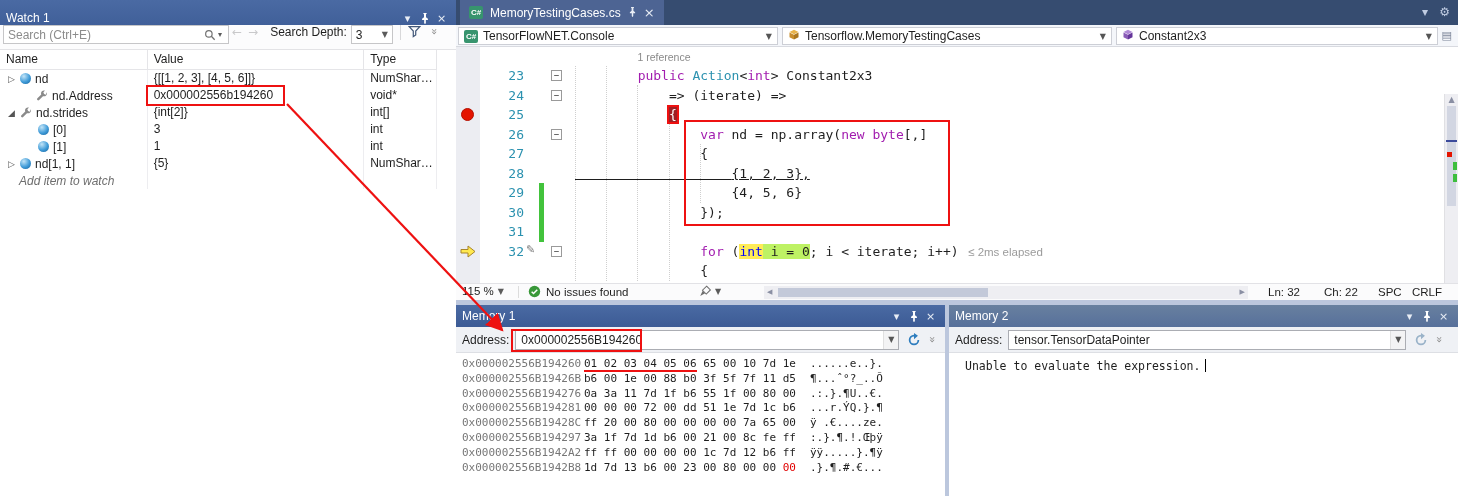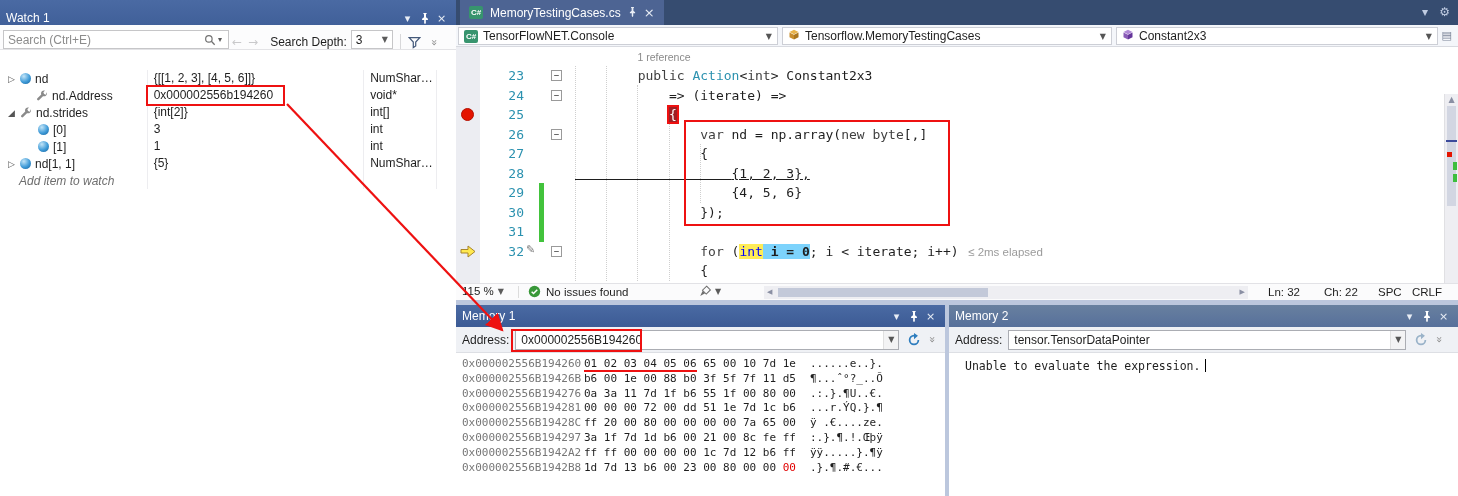--- a/index.html
+++ b/index.html
@@ -10,21 +10,21 @@
 
 .tw-header{position:absolute;left:0;top:0;right:0;display:flex;align-items:center;padding:0 6px;color:#fff;}
 .hdr-active{background:linear-gradient(#4a6aa3,#3c5b95);}
 .hdr-light{background:linear-gradient(#68809f,#57709b);}
 .tw-title{flex:1;font-size:12px;}
 .tw-ic{width:17px;text-align:center;color:#e8edf5;font-size:11px;display:inline-flex;justify-content:center;align-items:center;}
 
 
 #watch{position:absolute;left:0;top:0;width:456px;height:496px;background:#fff;}
 #watch .tw-header{height:36px;}
-.w-toolbar{position:absolute;left:0;top:25px;width:456px;height:25px;background:#fcfcfd;border-bottom:1px solid #e3e3e6;display:flex;align-items:flex-end;padding:0 3px;}
+.w-toolbar{position:absolute;left:0;top:25px;width:456px;height:25px;background:#fcfcfd;border-bottom:1px solid #e3e3e6;display:flex;align-items:flex-start;padding:0 3px;}
 .w-search{position:relative;width:226px;height:19px;border:1px solid #c6c6c8;background:#fff;display:flex;align-items:center;}
 .w-input{flex:1;border:0;outline:none;font:12px "Liberation Sans",sans-serif;padding:0 4px;color:#1e1e1e;min-width:0;}
 .w-input::placeholder{color:#8c8c8c;}
 .w-mag{width:16px;display:inline-flex;justify-content:center;}
 .w-magcaret{font-size:8px;color:#5b5b5b;width:10px;}
 .w-nav{color:#c9c9cb;margin:0 3px;font-size:12px;}
 .w-depth-label{margin:0 4px 0 9px;white-space:nowrap;}
 .w-depth{width:42px;height:19px;border:1px solid #c6c6c8;background:#fff;display:inline-flex;align-items:center;justify-content:space-between;padding:0 4px;}
 .dd{color:#5b5b5b;font-size:8px;}
 .w-sep{width:1px;height:15px;background:#d8d8da;margin:0 7px;}
@@ -59,25 +59,25 @@
 .codearea{position:absolute;left:0;top:47px;right:0;height:236px;background:#fff;overflow:hidden;}
 .gutter{position:absolute;left:0;top:0;width:24px;height:100%;background:#ecedf2;}
 .c-num{position:absolute;left:24px;width:44px;text-align:right;font:13px/19.5px "DejaVu Sans Mono",monospace;color:#2b91af;}
 .c-chg{position:absolute;left:83px;width:5px;height:19.5px;background:#42c33c;}
 .c-fold{position:absolute;left:95px;width:11px;height:11px;border:1px solid #9a9a9a;background:#fff;color:#333;font:9px/9px "DejaVu Sans Mono",monospace;text-align:center;}
 .c-bp{position:absolute;left:5px;width:13px;height:13px;border-radius:50%;background:#e41400;border:1px solid #b51000;}
 .c-arrow{position:absolute;left:4px;line-height:0;}
 .c-pencil{position:absolute;left:70px;font-size:11px;color:#808080;font-family:"DejaVu Sans",sans-serif;}
 .c-lens{position:absolute;font-size:10.5px;color:#8a8a8a;}
 .c-line{position:absolute;left:119px;height:19.5px;font:13px/19.5px "DejaVu Sans Mono",monospace;white-space:pre;color:#1e1e1e;}
-.tok-kw{color:#404040;}
+.tok-kw{color:#a21caf;}
 .tok-type{color:#2b91af;}
 .tok-plain{color:#1e1e1e;}
 .tok-bp{background:#9e1f24;color:#fff;outline:2px solid #ee1111;}
-.tok-hl{background:#7dd3fc;font-weight:bold;}
+.tok-hl{background:#bef264;}
 .tok-hlkw{background:#ffec57;color:#0101fd;}
 .tok-perf{color:#9b9b9b;font-family:"Liberation Sans",sans-serif;font-size:11.5px;}
 .guide{position:absolute;width:0;border-left:1px dotted #cfcfcf;}
 .vscroll{position:absolute;right:0;top:47px;width:14px;height:236px;background:#eeeef2;border-left:1px solid #e0e0e3;}
 .vs-arrow{position:absolute;left:0;width:13px;text-align:center;font-size:8px;color:#8a8fa3;font-family:"DejaVu Sans",sans-serif;}
 .vs-thumb{position:absolute;left:2px;top:12px;width:9px;height:100px;background:#c3c9d9;opacity:.65;}
 .caret-mark{position:absolute;left:1px;width:11px;height:2px;background:#3b4a9b;}
 .red-mark{position:absolute;left:2px;width:5px;height:5px;background:#e41400;}
 .green-mark{position:absolute;left:8px;width:4px;height:8px;background:#3dbe3d;}
 .estatus{position:absolute;left:0;bottom:0;right:0;height:17px;background:#fbfbfc;border-top:1px solid #e2e2e6;font-size:11.5px;}
@@ -150,20 +150,25 @@
         <span>3</span>
         <span class="dd glyph">▼</span>
       </span>
     <span class="w-sep"></span>
     <span class="w-funnel">
         <svg width="13" height="13" viewBox="0 0 16 15">
           <path d="M1.5 1.5h13l-5 5.5v4.8l-3 2V7z" fill="none" stroke="#44597a" stroke-width="1.5"></path>
         </svg>
       </span>
     <span class="w-overflow glyph">»</span>
+  </div>
+  <div class="w-gridhead">
+    <div class="w-ch" style="width:148px">Name</div>
+    <div class="w-ch" style="width:217px">Value</div>
+    <div class="w-ch" style="width:72px">Type</div>
   </div>
   <div id="watch-rows">
       <div class="w-row">
         <div class="w-cell w-name" style="padding-left: 4px;">
           <span class="w-exp">▷</span>
           <span class="ball-icon"></span>
           <span class="w-lab">nd</span>
         </div>
         <div class="w-cell w-val">{[[1, 2, 3], [4, 5, 6]]}</div>
         <div class="w-cell w-type">NumShar…</div>

